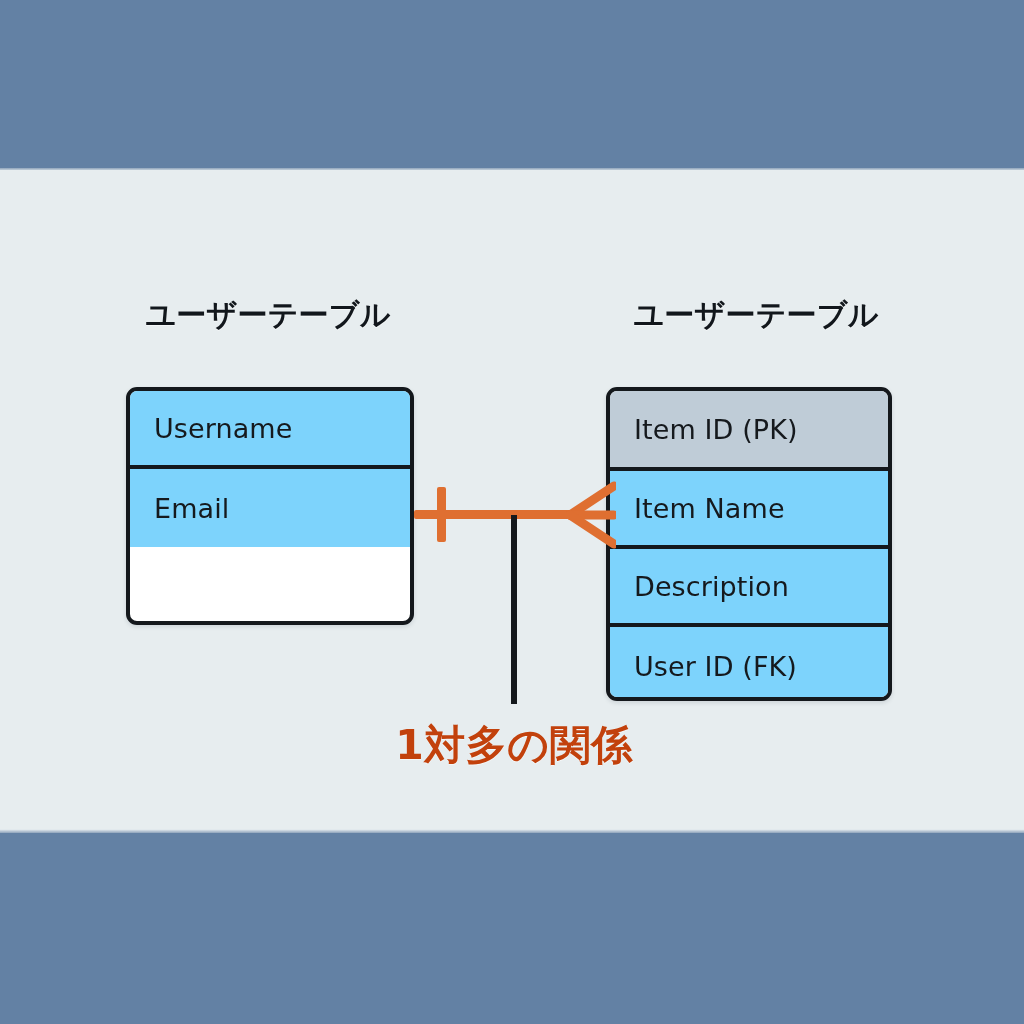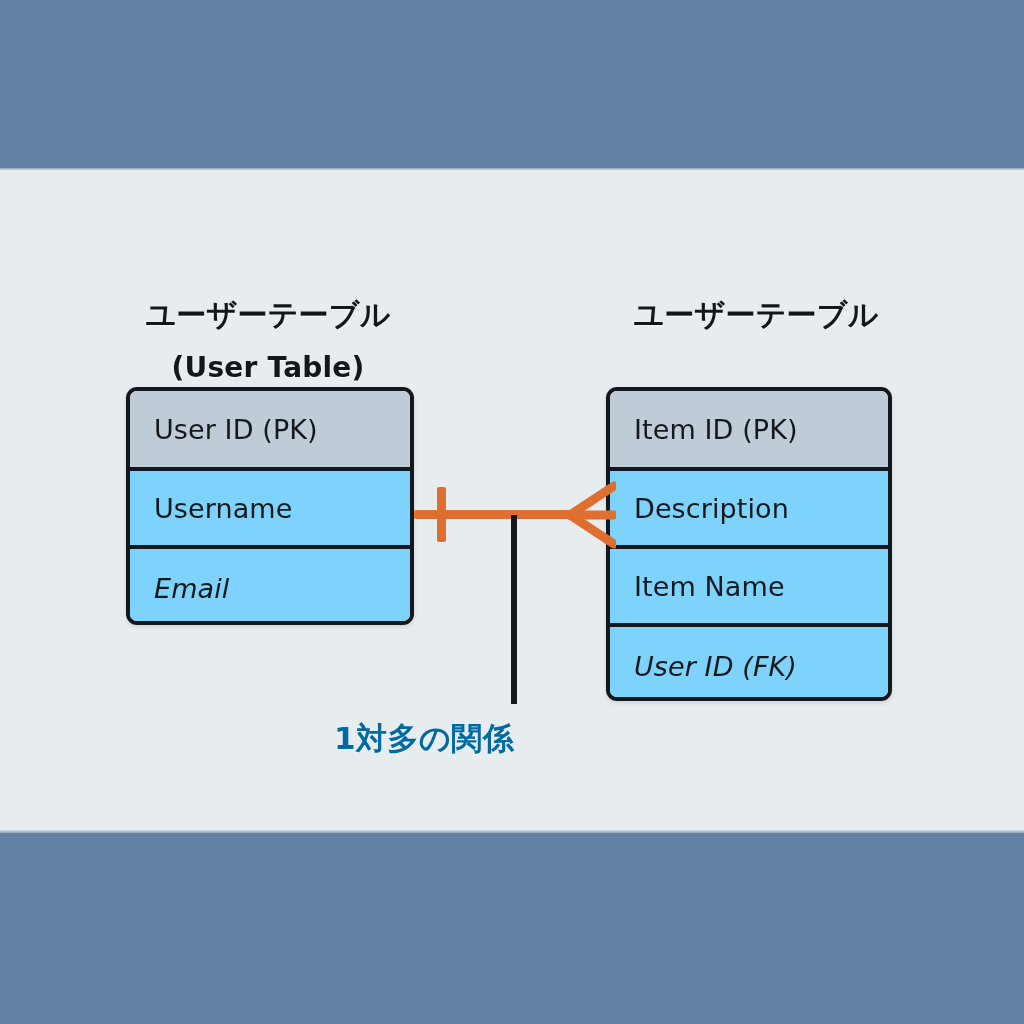--- a/index.html
+++ b/index.html
@@ -80,21 +80,21 @@
     display: flex;
     align-items: center;
     padding-left: 24px;
     box-sizing: border-box;
     background: #7dd3fc;
     border-bottom: 4px solid #14181c;
     font-size: 27px;
     color: #15191d;
     letter-spacing: 0.1px;
   }
-  .entity-row:last-child { border-bottom: none; font-style: italic; }
+  .entity-row:last-child { border-bottom: none; }
   .entity-row.pk {
     background: #bfccd7;
     height: 80px;
   }
 
   
   .rel-line {
     position: absolute;
     background: #df6f31;
     border-radius: 2px;
@@ -116,56 +116,55 @@
   #caption-leader {
     position: absolute;
     left: 511px; top: 515px;
     width: 6px; height: 189px;
     background: #14181c;
   }
   #caption-text {
     position: absolute;
     left: 334px; top: 718px;
     width: 360px;
-    font-size: 31px;
+    text-align: center;
+    font-size: 41px;
     font-weight: bold;
-    color: #0369a1;
+    color: #c2410c;
     letter-spacing: 0.5px;
     text-shadow: 0 1px 0 rgba(255,255,255,0.5);
   }
 </style>
 </head>
 <body>
 
 <div id="stage">
 
   <div class="band band-top"></div>
   <div class="band-seam-top"></div>
 
   <div class="canvas"></div>
 
   <div class="table-title" id="title-user">
     <span class="title-jp">ユーザーテーブル</span>
-    <span class="title-en">(User Table)</span>
   </div>
 
   <div class="table-title" id="title-item">
     <span class="title-jp">ユーザーテーブル</span>
   </div>
 
   <div class="entity" id="entity-user">
-    <div class="entity-row pk">User ID (PK)</div>
     <div class="entity-row">Username</div>
     <div class="entity-row">Email</div>
   </div>
 
   <div class="entity" id="entity-item">
     <div class="entity-row pk">Item ID (PK)</div>
+    <div class="entity-row">Item Name</div>
     <div class="entity-row">Description</div>
-    <div class="entity-row">Item Name</div>
     <div class="entity-row">User ID (FK)</div>
   </div>
 
   <div class="rel-line" id="rel-trunk"></div>
   <div class="rel-line" id="rel-one-tick"></div>
 
   <div class="crow">
     <svg width="50" height="70" viewBox="0 0 50 70">
       <g stroke="#df6f31" stroke-width="9" stroke-linecap="round" fill="none">
         <line x1="4" y1="35" x2="48" y2="6"></line>

